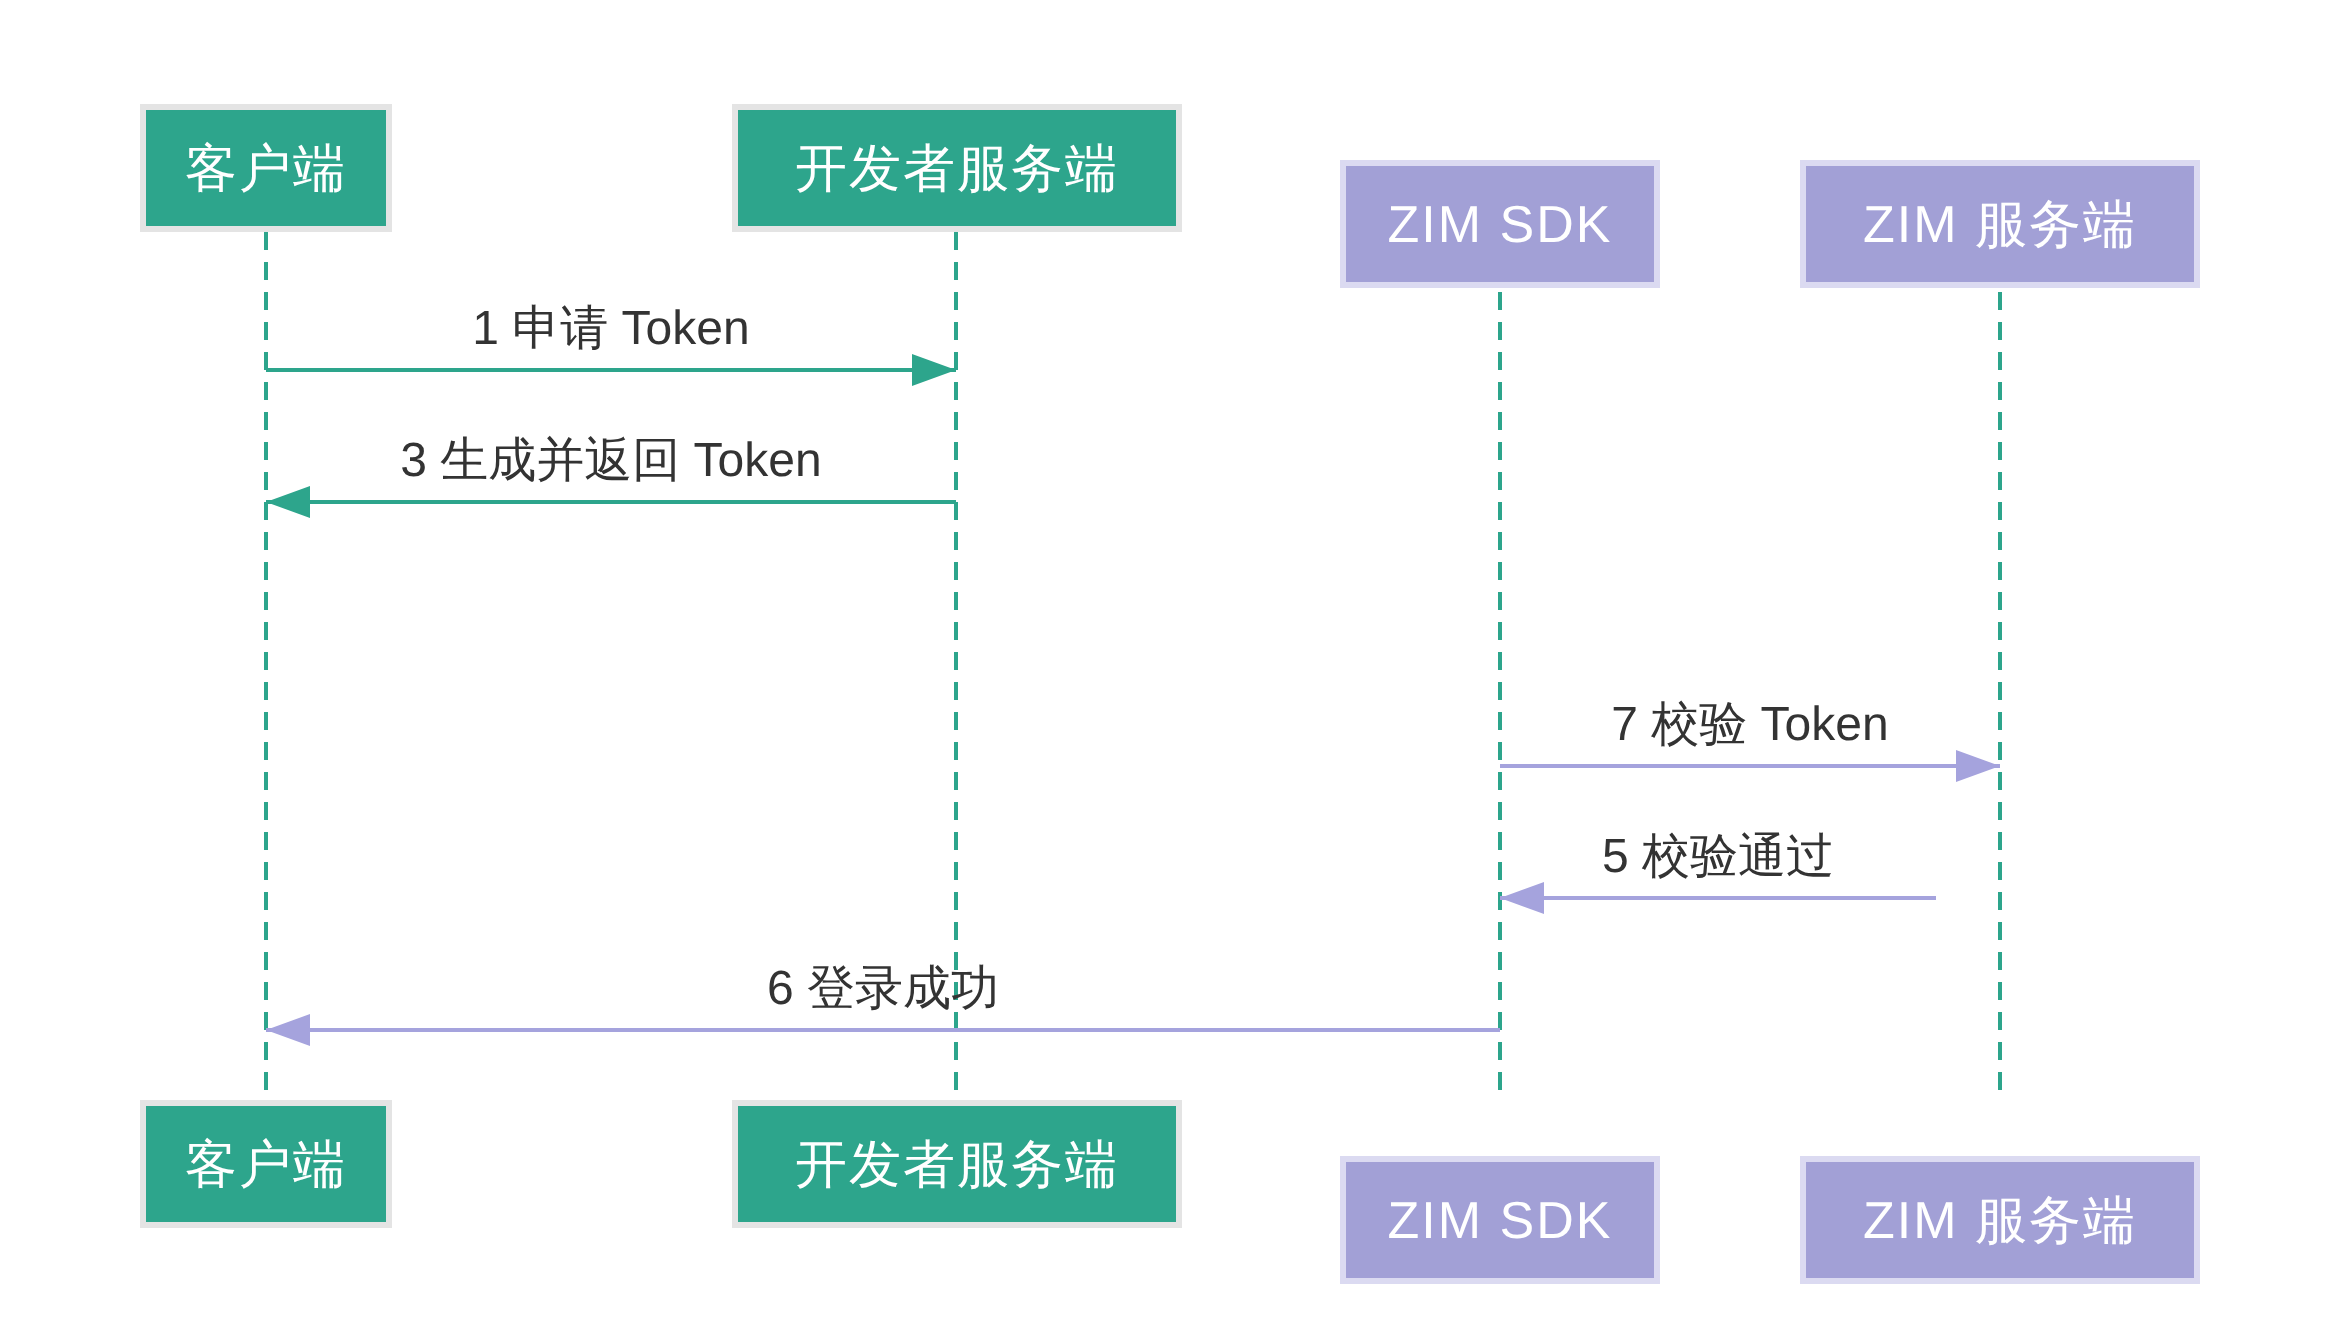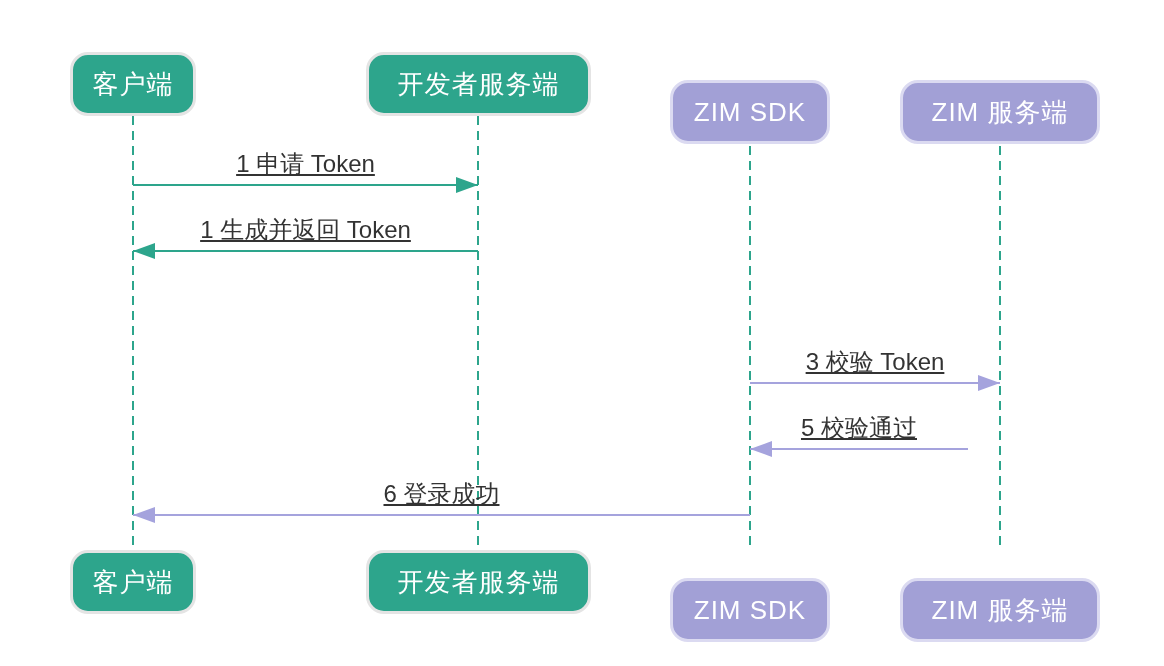--- a/index.html
+++ b/index.html
@@ -30,21 +30,20 @@
   .actor{
     position:absolute;
     height:64px;
     box-sizing:border-box;
     display:flex;align-items:center;justify-content:center;
     color:#fff;
     font-size:26px;
     font-weight:500;
     letter-spacing:1px;
     white-space:nowrap;
-    border-radius:18px;
   }
   .actor.green{background:var(--green);border:3px solid var(--green-border);}
   .actor.purple{background:var(--purple);border:3px solid var(--purple-border);margin-top:28px;}
   
   .message{position:absolute;height:16px;}
   .msg-line{position:absolute;left:0;right:0;top:7px;height:2px;}
   .message.green .msg-line{background:var(--green);}
   .message.purple .msg-line{background:var(--purple-arrow);}
   .arrowhead{position:absolute;width:0;height:0;top:0;
     border-top:8px solid transparent;border-bottom:8px solid transparent;}
@@ -53,21 +52,20 @@
   .message.green .arrowhead.right{border-left:22px solid var(--green);}
   .message.green .arrowhead.left{border-right:22px solid var(--green);}
   .message.purple .arrowhead.right{border-left:22px solid var(--purple-arrow);}
   .message.purple .arrowhead.left{border-right:22px solid var(--purple-arrow);}
   .msg-label{
     position:absolute;left:0;width:100%;bottom:13px;
     text-align:center;
     font-size:24px;
     color:var(--text);
     white-space:nowrap;
-    text-decoration:underline;
   }
 </style>
 </head>
 <body>
 
 <div class="canvas">
 
   <div class="lifeline" style="left:132px"></div>
   <div class="lifeline" style="left:477px"></div>
   <div class="lifeline" style="left:749px"></div>
@@ -99,28 +97,28 @@
     <span>ZIM 服务端</span>
   </div>
 
   <div class="message green" style="left:133px;top:177px;width:345px">
     <div class="msg-label">1 申请 Token</div>
     <div class="msg-line"></div>
     <div class="arrowhead right"></div>
   </div>
 
   <div class="message green" style="left:133px;top:243px;width:345px">
-    <div class="msg-label">1 生成并返回 Token</div>
+    <div class="msg-label">3 生成并返回 Token</div>
     <div class="msg-line"></div>
     <div class="arrowhead left"></div>
   </div>
 
 
   <div class="message purple" style="left:750px;top:375px;width:250px">
-    <div class="msg-label">3 校验 Token</div>
+    <div class="msg-label">7 校验 Token</div>
     <div class="msg-line"></div>
     <div class="arrowhead right"></div>
   </div>
 
   <div class="message purple" style="left:750px;top:441px;width:218px">
     <div class="msg-label">5 校验通过</div>
     <div class="msg-line"></div>
     <div class="arrowhead left"></div>
   </div>
 

